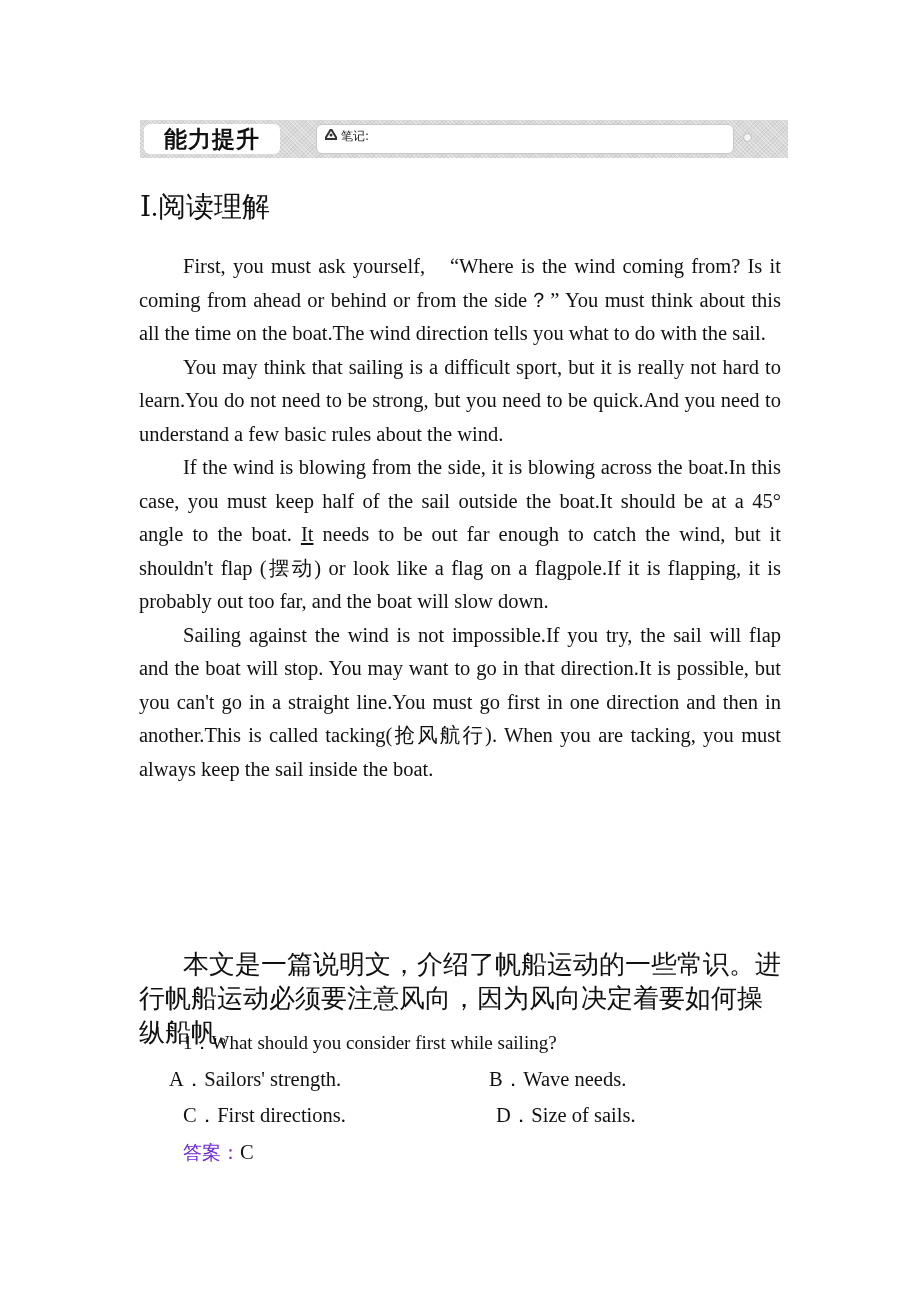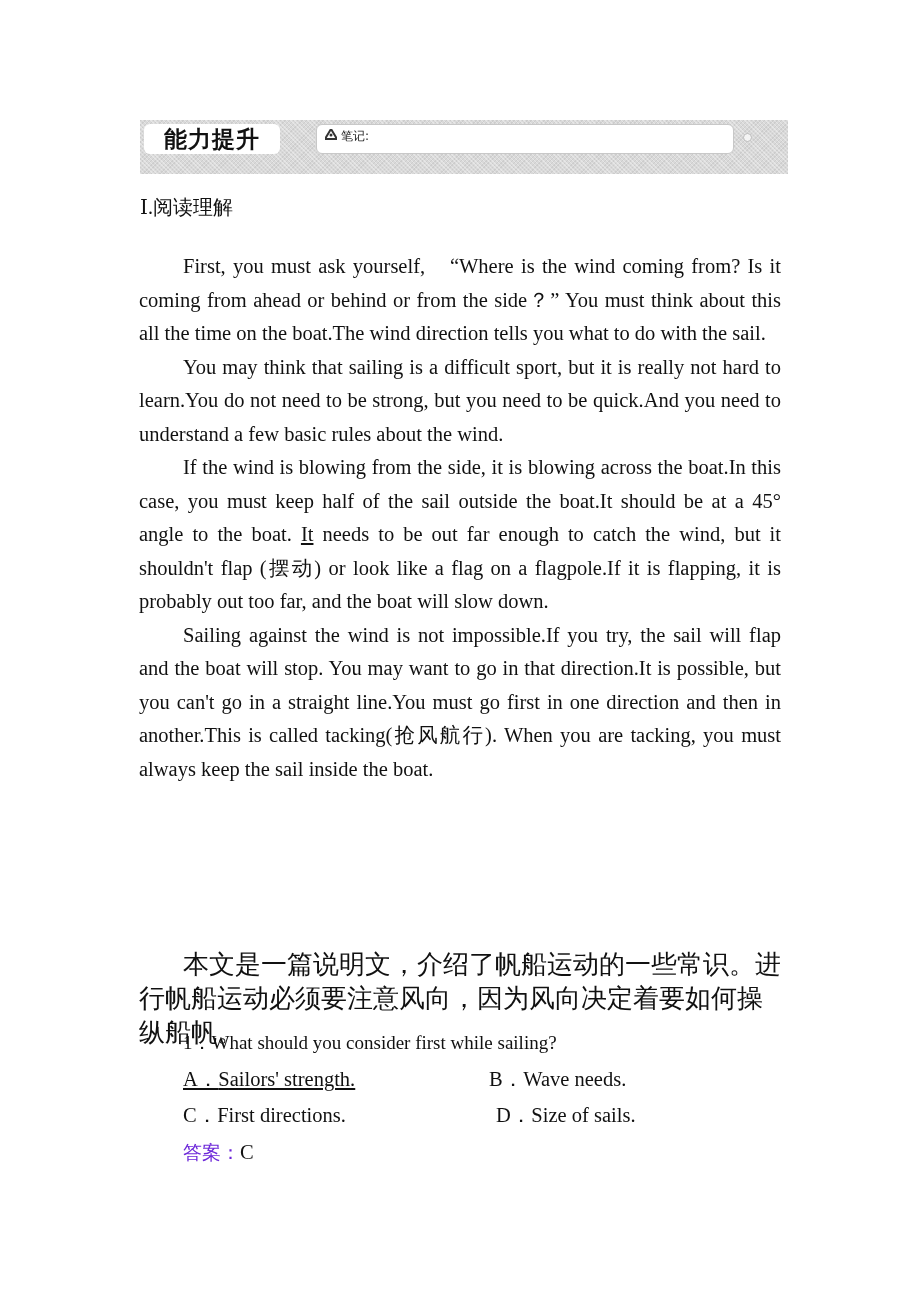--- a/index.html
+++ b/index.html
@@ -1,33 +1,33 @@
 <!DOCTYPE html>
 <html><head>
 <meta charset="utf-8">
 <style>
   html, body { margin: 0; padding: 0; background: #ffffff; }
   body { width: 920px; height: 1302px; position: relative; overflow: hidden;
          font-family: "Liberation Serif", "DejaVu Serif", serif; color: #111; }
-  .banner { position: absolute; left: 140px; top: 120px; width: 648px; height: 54px;
+  .banner { position: absolute; left: 140px; top: 120px; width: 648px; height: 38px;
             background-color: #d9d9d9;
             background-image: repeating-linear-gradient(45deg, rgba(255,255,255,0.35) 0 1px, transparent 1px 3px),
                               repeating-linear-gradient(-45deg, rgba(0,0,0,0.06) 0 1px, transparent 1px 3px); }
   .banner-title { position: absolute; left: 4px; top: 4px; width: 136px; height: 30px;
                   background: #fff; border-radius: 6px;
                   font-family: "DejaVu Sans", sans-serif; font-weight: bold; font-size: 23px;
                   line-height: 30px; text-align: center; letter-spacing: 1px; color: #111; }
   .note-box { position: absolute; left: 176px; top: 4px; width: 418px; height: 30px;
               background: #fff; border-radius: 6px; border: 1px solid #c8c8c8; box-sizing: border-box; }
   .note-icon { position: absolute; left: 8px; top: 4px; width: 12px; height: 11px; }
   .note-label { position: absolute; left: 24px; top: 3px; font-family: "DejaVu Sans", sans-serif;
                 font-size: 12px; color: #222; }
   .note-knob { position: absolute; left: 603px; top: 13px; width: 9px; height: 9px; border-radius: 50%;
                background: #f4f4f4; border: 1px solid #bbb; box-sizing: border-box; }
-  .section-heading { position: absolute; left: 140px; top: 193px; font-size: 20px; line-height: 28px; }
+  .section-heading { position: absolute; left: 140px; top: 193px; font-size: 28px; line-height: 28px; }
   .passage { position: absolute; left: 139px; top: 250px; width: 642px; font-size: 20.5px; }
   .para { margin: 0; text-indent: 44px; text-align: justify; line-height: 33.5px; }
   .summary { position: absolute; left: 139px; top: 947px; width: 642px; font-size: 26px;
              font-family: Liberation Sans, sans-serif; line-height: 34px; text-indent: 44px; }
   .question { position: absolute; left: 183px; font-size: 19px; line-height: 30px; }
   .opt { position: absolute; font-size: 20.5px; line-height: 30px; }
   .answer { position: absolute; left: 183px; top: 1137px; font-size: 20.5px; line-height: 30px; }
   .answer-label { color: #6d28d9; font-family: "DejaVu Sans", sans-serif; font-size: 19px; }
   u { text-decoration: underline; }
 </style>
@@ -54,21 +54,21 @@
   <p class="para"><span>If the wind is blowing from the side, it is blowing across the boat.In this case, you must keep half of the sail outside the boat.It should be at a 45° angle to the boat. </span><u>It</u><span> needs to be out far enough to catch the wind, but it shouldn't flap (摆动) or look like a flag on a flagpole.If it is flapping, it is probably out too far, and the boat will slow down.</span></p>
   <p class="para">Sailing against the wind is not impossible.If you try, the sail will flap and the boat will stop. You may want to go in that direction.It is possible, but you can't go in a straight line.You must go first in one direction and then in another.This is called tacking(抢风航行). When you are tacking, you must always keep the sail inside the boat.</p>
 </div>
 
 <div class="summary">本文是一篇说明文，介绍了帆船运动的一些常识。进行帆船运动必须要注意风向，因为风向决定着要如何操纵船帆。</div>
 
 <div class="question" style="top:1028px;">
   <span>1．</span><span>What should you consider first while sailing?</span>
 </div>
 
-<div class="opt" style="left:183px; top:1064px;text-decoration:underline;">
+<div class="opt" style="left:169px; top:1064px;">
   <span>A．</span><span>Sailors' strength.</span>
 </div>
 <div class="opt" style="left:489px; top:1064px;">
   <span>B．</span><span>Wave needs.</span>
 </div>
 <div class="opt" style="left:183px; top:1100px;">
   <span>C．</span><span>First directions.</span>
 </div>
 <div class="opt" style="left:496px; top:1100px;">
   <span>D．</span><span>Size of sails.</span>

